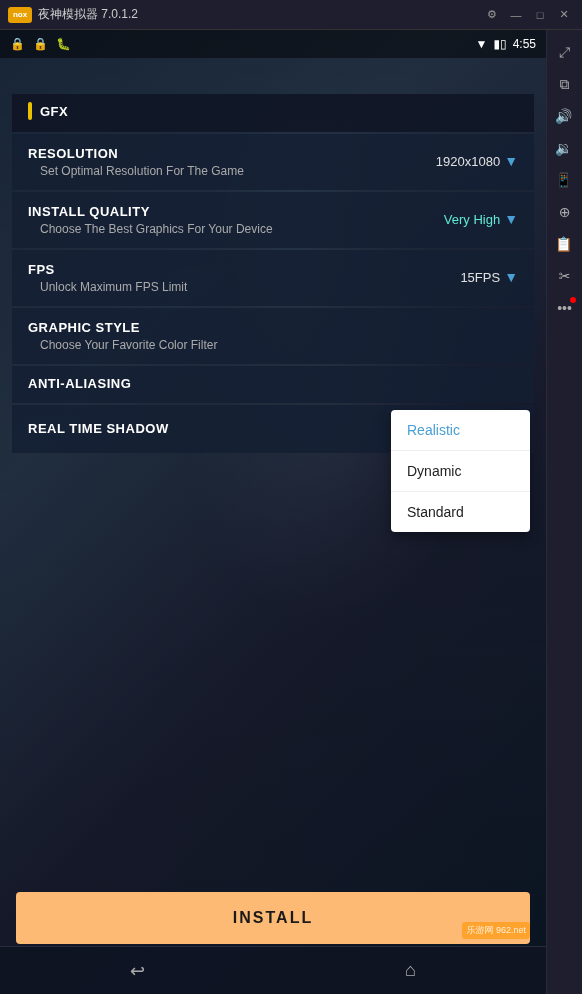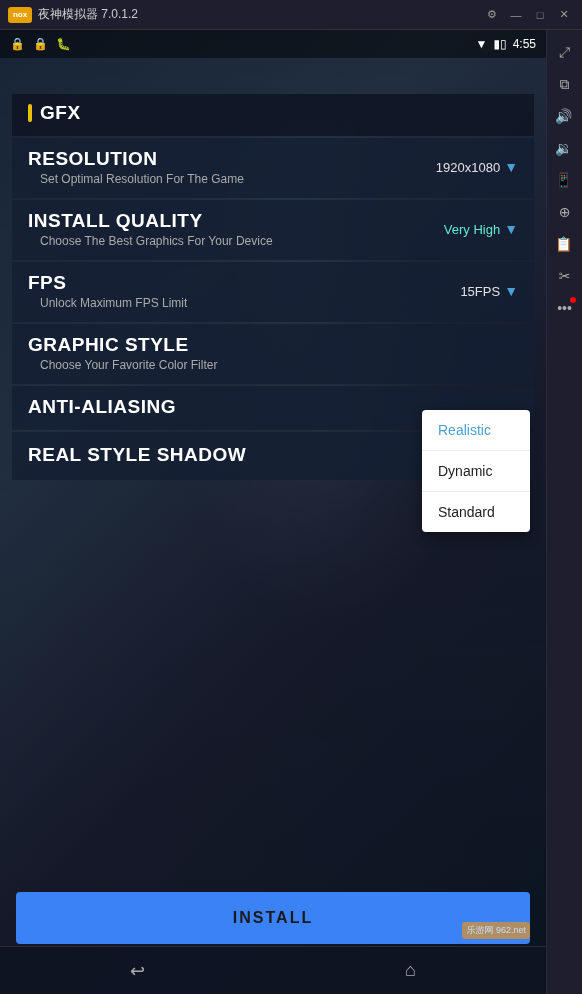--- a/index.html
+++ b/index.html
@@ -193,42 +193,42 @@
       margin-bottom: 4px;
     }
     .gfx-bar {
       width: 4px;
       height: 18px;
       background: #e8c200;
       border-radius: 2px;
     }
     .section-label {
       color: #fff;
-      font-size: 19px;
+      font-size: 13px;
       font-weight: bold;
       letter-spacing: 0.5px;
       text-align: center;
     }
     .section-desc {
       color: #aaa;
       font-size: 12px;
       margin-top: 2px;
       margin-left: 12px;
     }
     .dropdown-arrow {
       color: #4a9fd4;
       font-size: 14px;
     }
 
     
     .dropdown-popup {
       position: absolute;
       background: #fff;
       border-radius: 4px;
-      width: 108px;
+      width: 139px;
       z-index: 20;
       right: 16px;
       top: 380px;
       box-shadow: 0 4px 12px rgba(0,0,0,0.4);
       overflow: visible;
     }
     .dropdown-item {
       padding: 12px 16px;
       color: #222;
       font-size: 14px;
@@ -276,21 +276,21 @@
       position: absolute;
       bottom: 50px;
       left: 0;
       right: 0;
       padding: 0 16px;
       z-index: 10;
     }
     .install-btn {
       width: 100%;
       height: 52px;
-      background: #3b82f6;
+      background: #fdba74;
       border: none;
       border-radius: 4px;
       color: #1a1a1a;
       font-size: 16px;
       font-weight: bold;
       letter-spacing: 2px;
       cursor: pointer;
     }
 
     
@@ -446,21 +446,21 @@
 
       <div class="gfx-section" style="margin-top:2px;">
         <div class="section-row">
           <span class="section-label">ANTI-ALIASING</span>
         </div>
       </div>
 
 
       <div class="gfx-section" style="margin-top:2px;">
         <div class="section-row">
-          <span class="section-label">REAL STYLE SHADOW</span>
+          <span class="section-label">REAL TIME SHADOW</span>
           <div class="toggle-container">
             <div class="toggle-check">✓</div>
             <div class="toggle-switch">
               <div class="toggle-knob"></div>
             </div>
           </div>
         </div>
       </div>
 
     </div>

